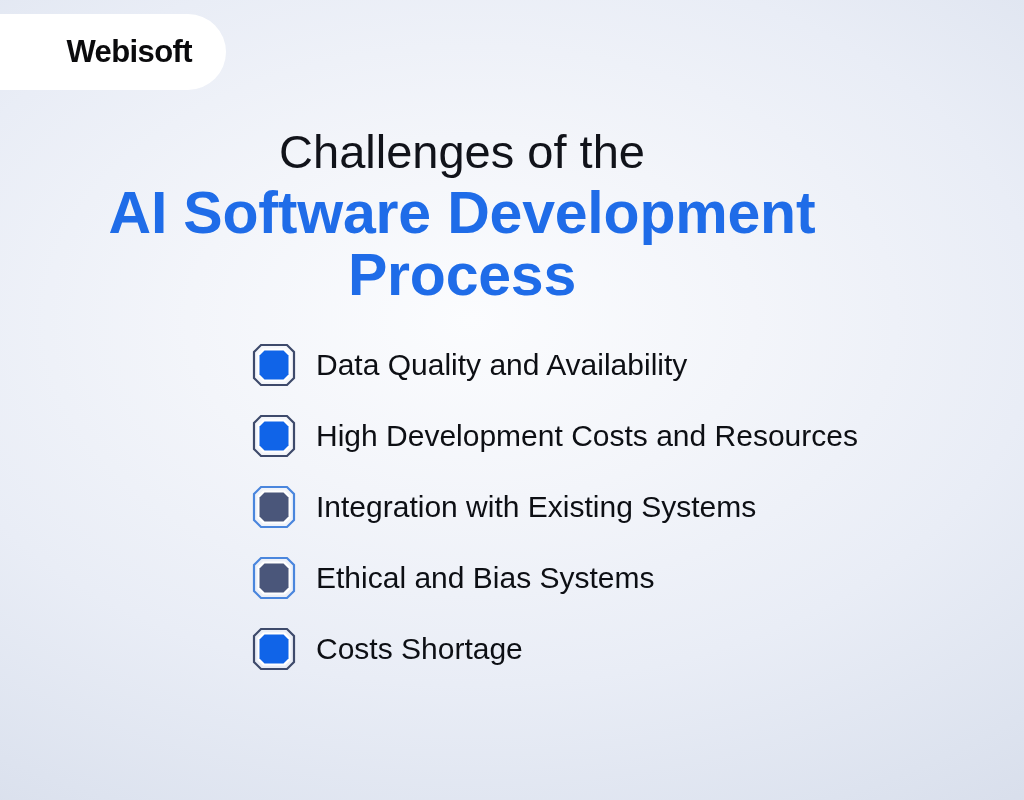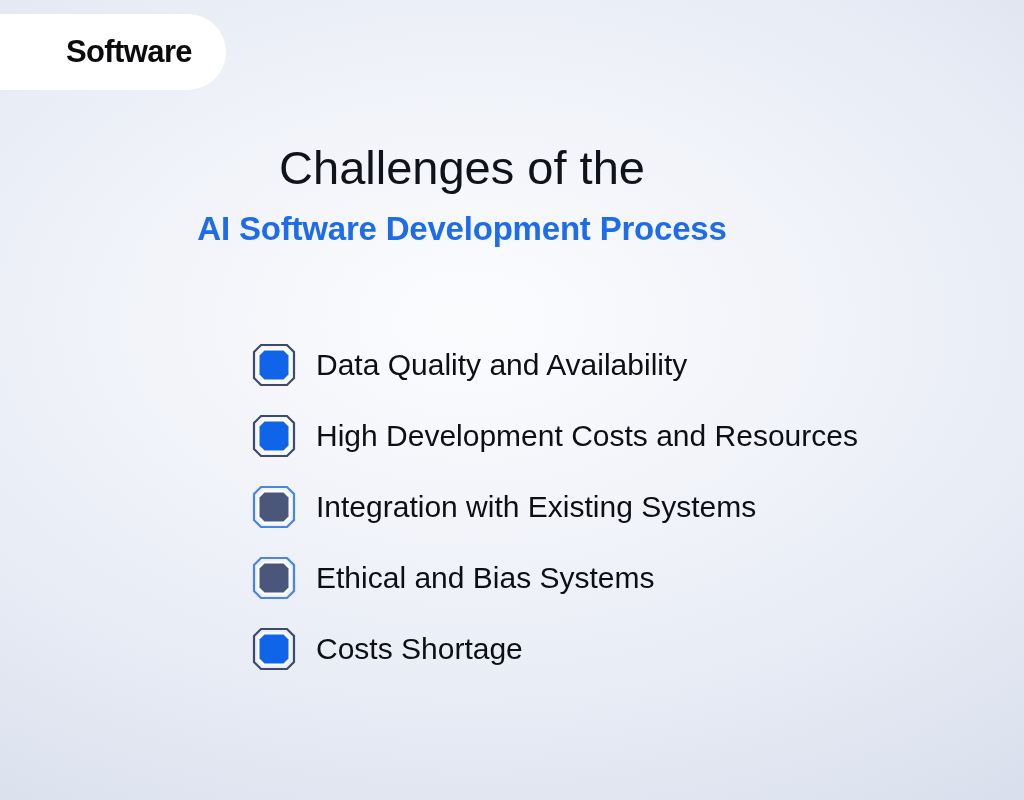--- a/index.html
+++ b/index.html
@@ -51,33 +51,33 @@
     font-weight: bold;
     color: #0b0b0d;
     letter-spacing: -0.6px;
     white-space: nowrap;
   }
 
   
   #title-block {
     position: absolute;
     left: 0;
-    top: 138px;
+    top: 122px;
     width: 924px;
     text-align: center;
   }
   .title-line-1 {
     font-size: 47px;
     line-height: 60px;
     font-weight: normal;
     color: #11131a;
     letter-spacing: 0px;
   }
   .title-line-2 {
-    font-size: 33px;
+    font-size: 59px;
     line-height: 62px;
     font-weight: bold;
     color: #1f6ce8;
     letter-spacing: -0.2px;
   }
 
   
   #challenge-list {
     position: absolute;
     left: 252px;
@@ -104,21 +104,21 @@
     color: #0d0f14;
     white-space: nowrap;
   }
 </style>
 </head>
 <body>
 
 <div id="slide">
 
   <div id="logo-pill">
-    <span id="logo-text">Software</span>
+    <span id="logo-text">Webisoft</span>
   </div>
 
   <div id="title-block">
     <div class="title-line-1">Challenges of the</div>
     <div class="title-line-2">AI Software Development Process</div>
   </div>
 
   <div id="challenge-list">
       <div class="challenge-row">
         <svg class="row-icon" viewBox="0 0 44 44">

